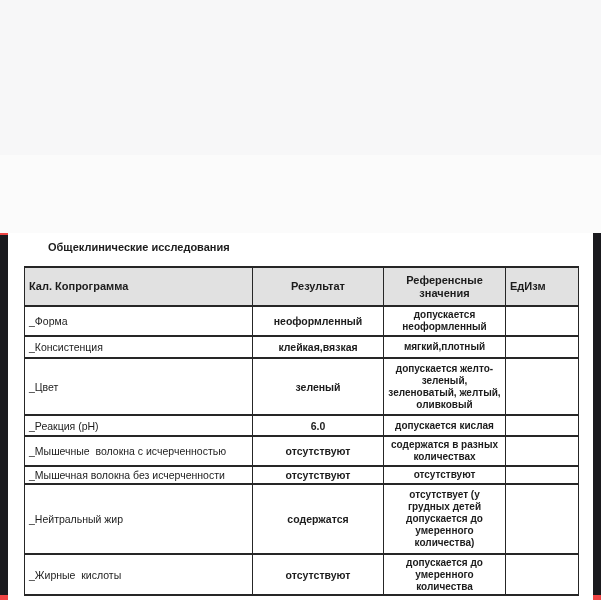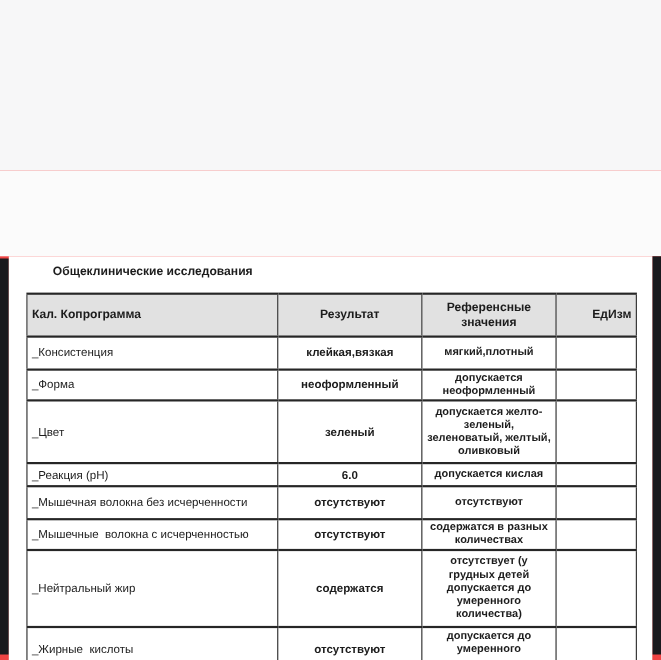--- a/index.html
+++ b/index.html
@@ -83,21 +83,21 @@
     background: #e1e1e1;
   }
   table.report th {
     font-size: 11px;
     font-weight: bold;
     line-height: 13px;
     border-bottom-width: 2px;
   }
   th.h-name { text-align: left; padding-left: 5px; }
   th.h-result, th.h-ref { text-align: center; }
-  th.h-unit { text-align: right; padding-left: 8px; }
+  th.h-unit { text-align: left; padding-left: 8px; }
 
   td.c-name {
     text-align: left;
     padding-left: 5px;
     font-size: 10.5px;
     font-weight: normal;
     line-height: 12px;
   }
   td.c-result {
     text-align: center;
@@ -149,56 +149,56 @@
       <thead>
         <tr>
           <th class="h-name">Кал. Копрограмма</th>
           <th class="h-result">Результат</th>
           <th class="h-ref">Референсные значения</th>
           <th class="h-unit">ЕдИзм</th>
         </tr>
       </thead>
       <tbody id="table-body">
           <tr>
+            <td class="c-name">_Форма</td>
+            <td class="c-result">неоформленный</td>
+            <td class="c-ref">допускается неоформленный</td>
+            <td class="c-unit"></td>
+          </tr>
+          <tr>
             <td class="c-name">_Консистенция</td>
             <td class="c-result">клейкая,вязкая</td>
             <td class="c-ref">мягкий,плотный</td>
             <td class="c-unit"></td>
           </tr>
           <tr>
-            <td class="c-name">_Форма</td>
-            <td class="c-result">неоформленный</td>
-            <td class="c-ref">допускается неоформленный</td>
-            <td class="c-unit"></td>
-          </tr>
-          <tr>
             <td class="c-name">_Цвет</td>
             <td class="c-result">зеленый</td>
             <td class="c-ref">допускается желто-зеленый, зеленоватый, желтый, оливковый</td>
             <td class="c-unit"></td>
           </tr>
           <tr>
             <td class="c-name">_Реакция (pH)</td>
             <td class="c-result">6.0</td>
             <td class="c-ref">допускается кислая</td>
             <td class="c-unit"></td>
           </tr>
           <tr>
+            <td class="c-name">_Мышечные  волокна с исчерченностью</td>
+            <td class="c-result">отсутствуют</td>
+            <td class="c-ref">содержатся в разных количествах</td>
+            <td class="c-unit"></td>
+          </tr>
+          <tr>
             <td class="c-name">_Мышечная волокна без исчерченности</td>
             <td class="c-result">отсутствуют</td>
             <td class="c-ref">отсутствуют</td>
             <td class="c-unit"></td>
           </tr>
           <tr>
-            <td class="c-name">_Мышечные  волокна с исчерченностью</td>
-            <td class="c-result">отсутствуют</td>
-            <td class="c-ref">содержатся в разных количествах</td>
-            <td class="c-unit"></td>
-          </tr>
-          <tr>
             <td class="c-name">_Нейтральный жир</td>
             <td class="c-result">содержатся</td>
             <td class="c-ref">отсутствует (у грудных детей допускается до умеренного количества)</td>
             <td class="c-unit"></td>
           </tr>
           <tr>
             <td class="c-name">_Жирные  кислоты</td>
             <td class="c-result">отсутствуют</td>
             <td class="c-ref">допускается до умеренного количества</td>
             <td class="c-unit"></td>

